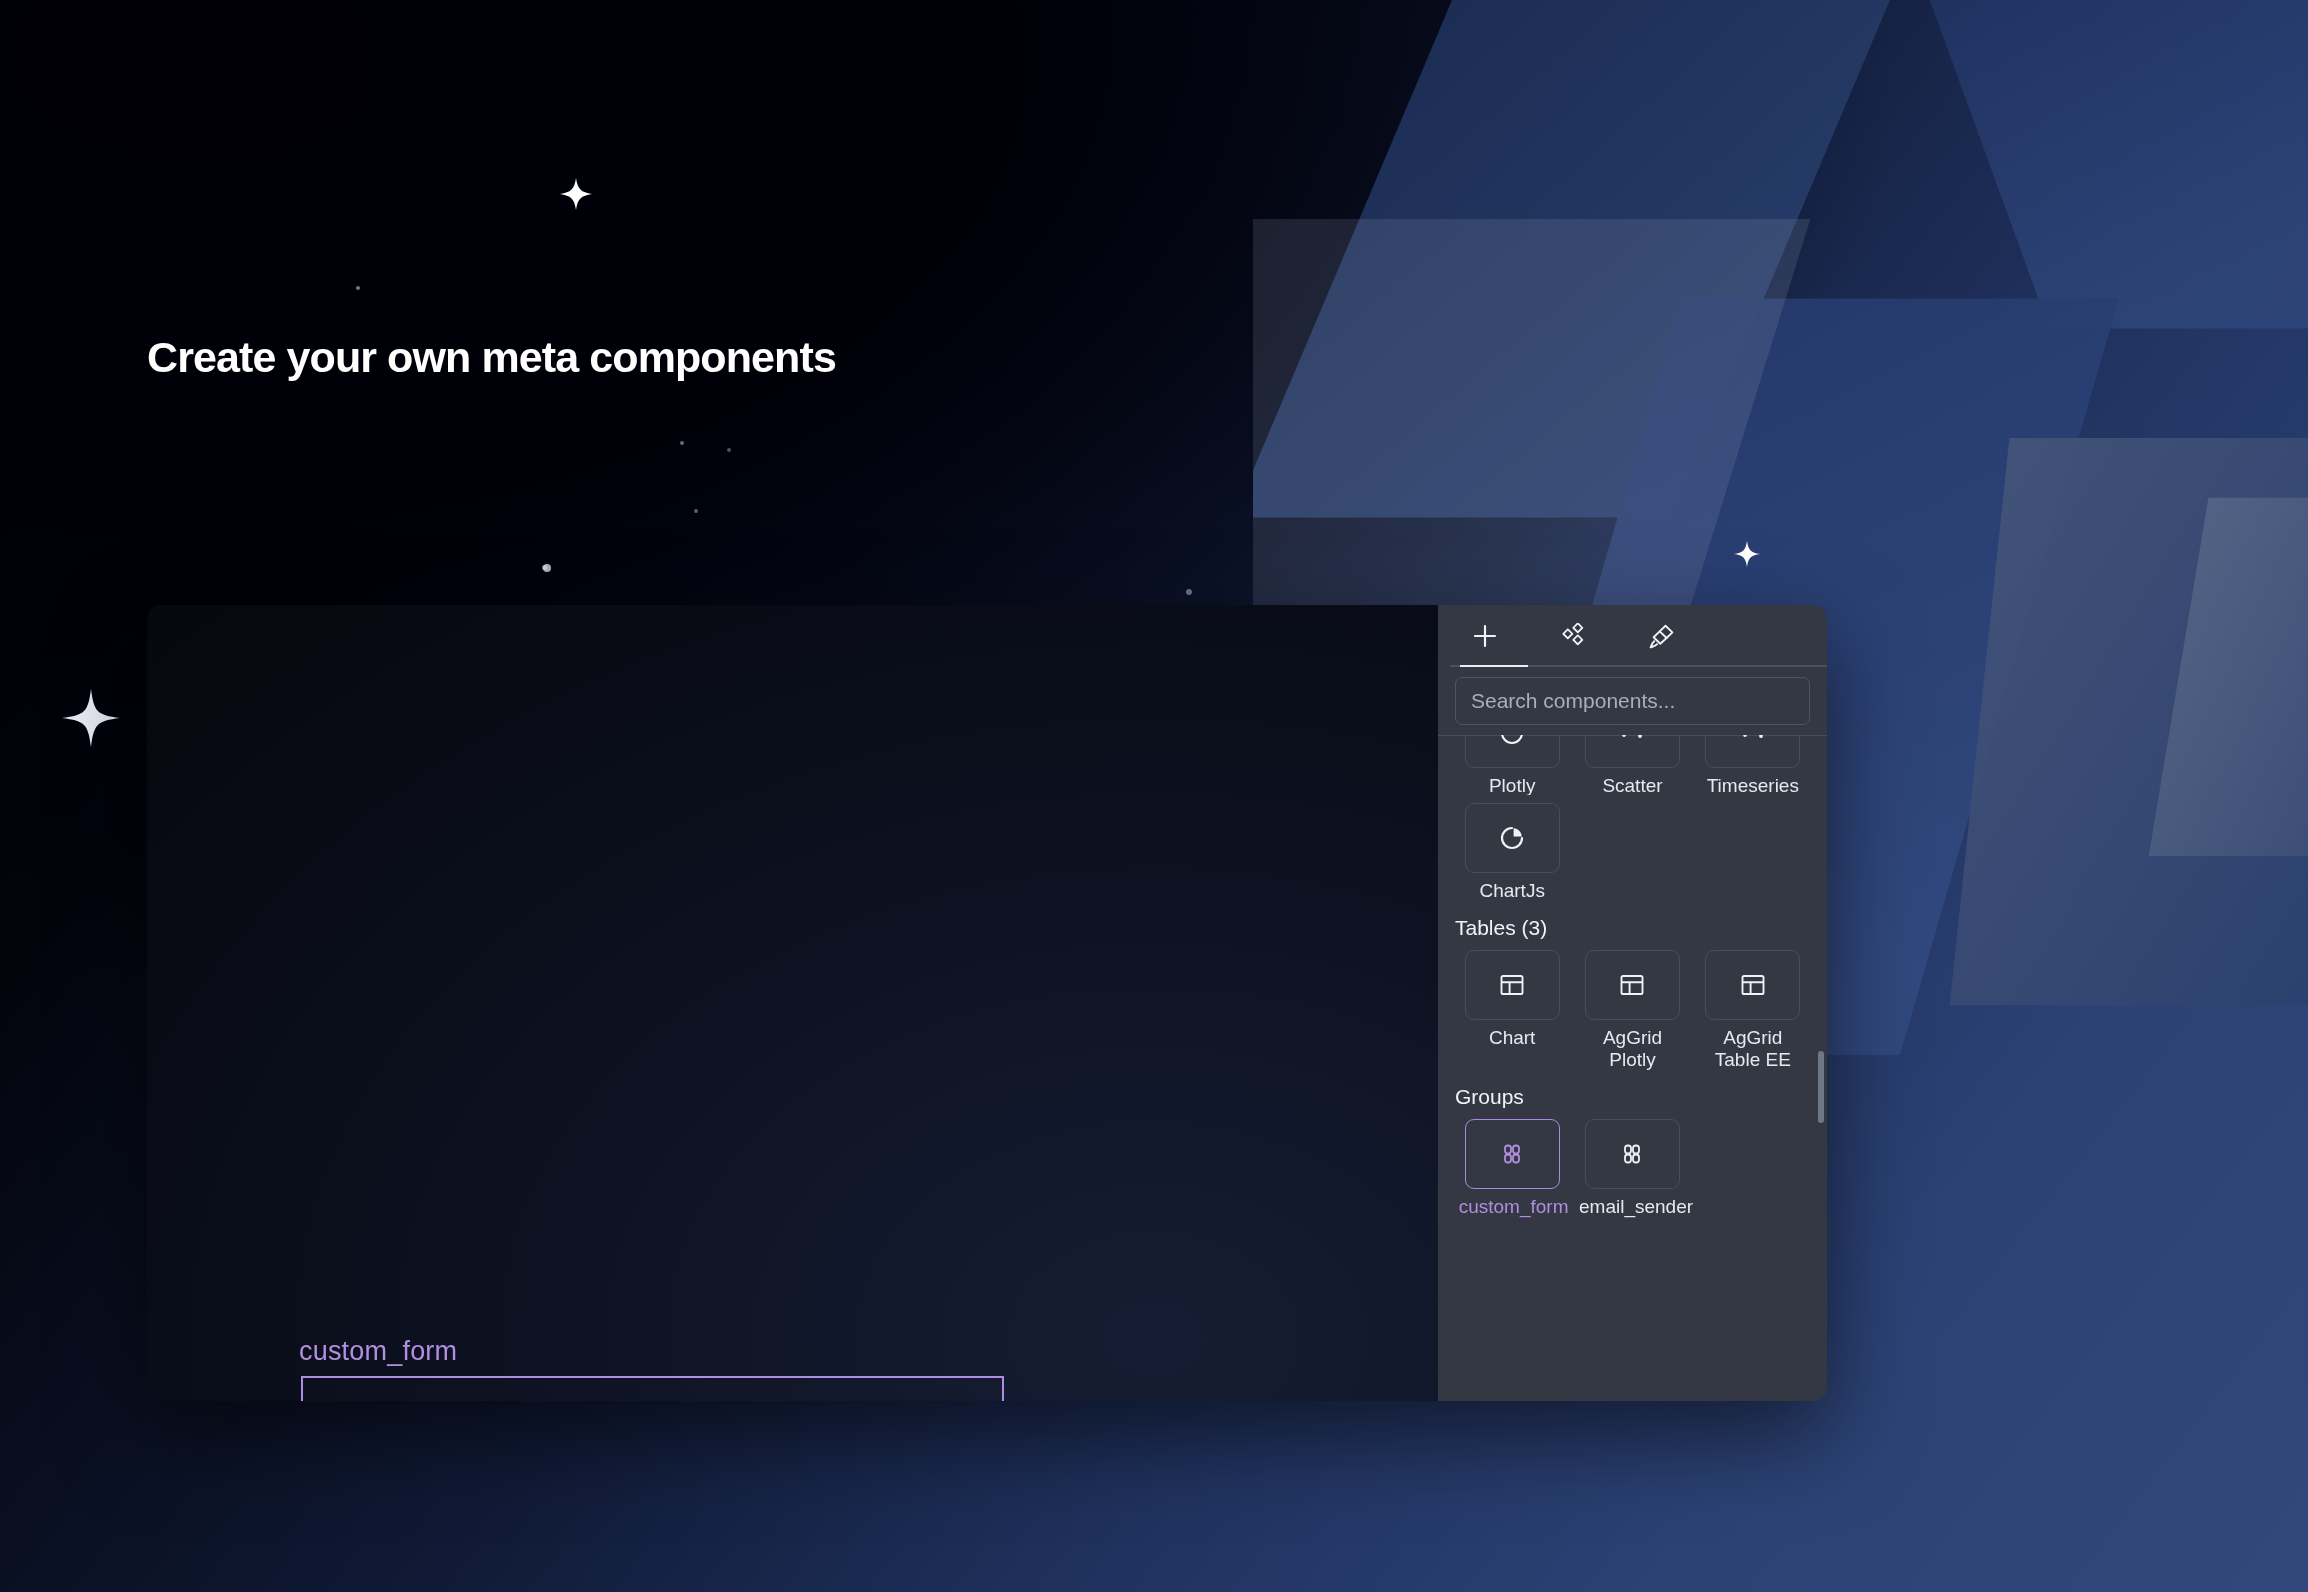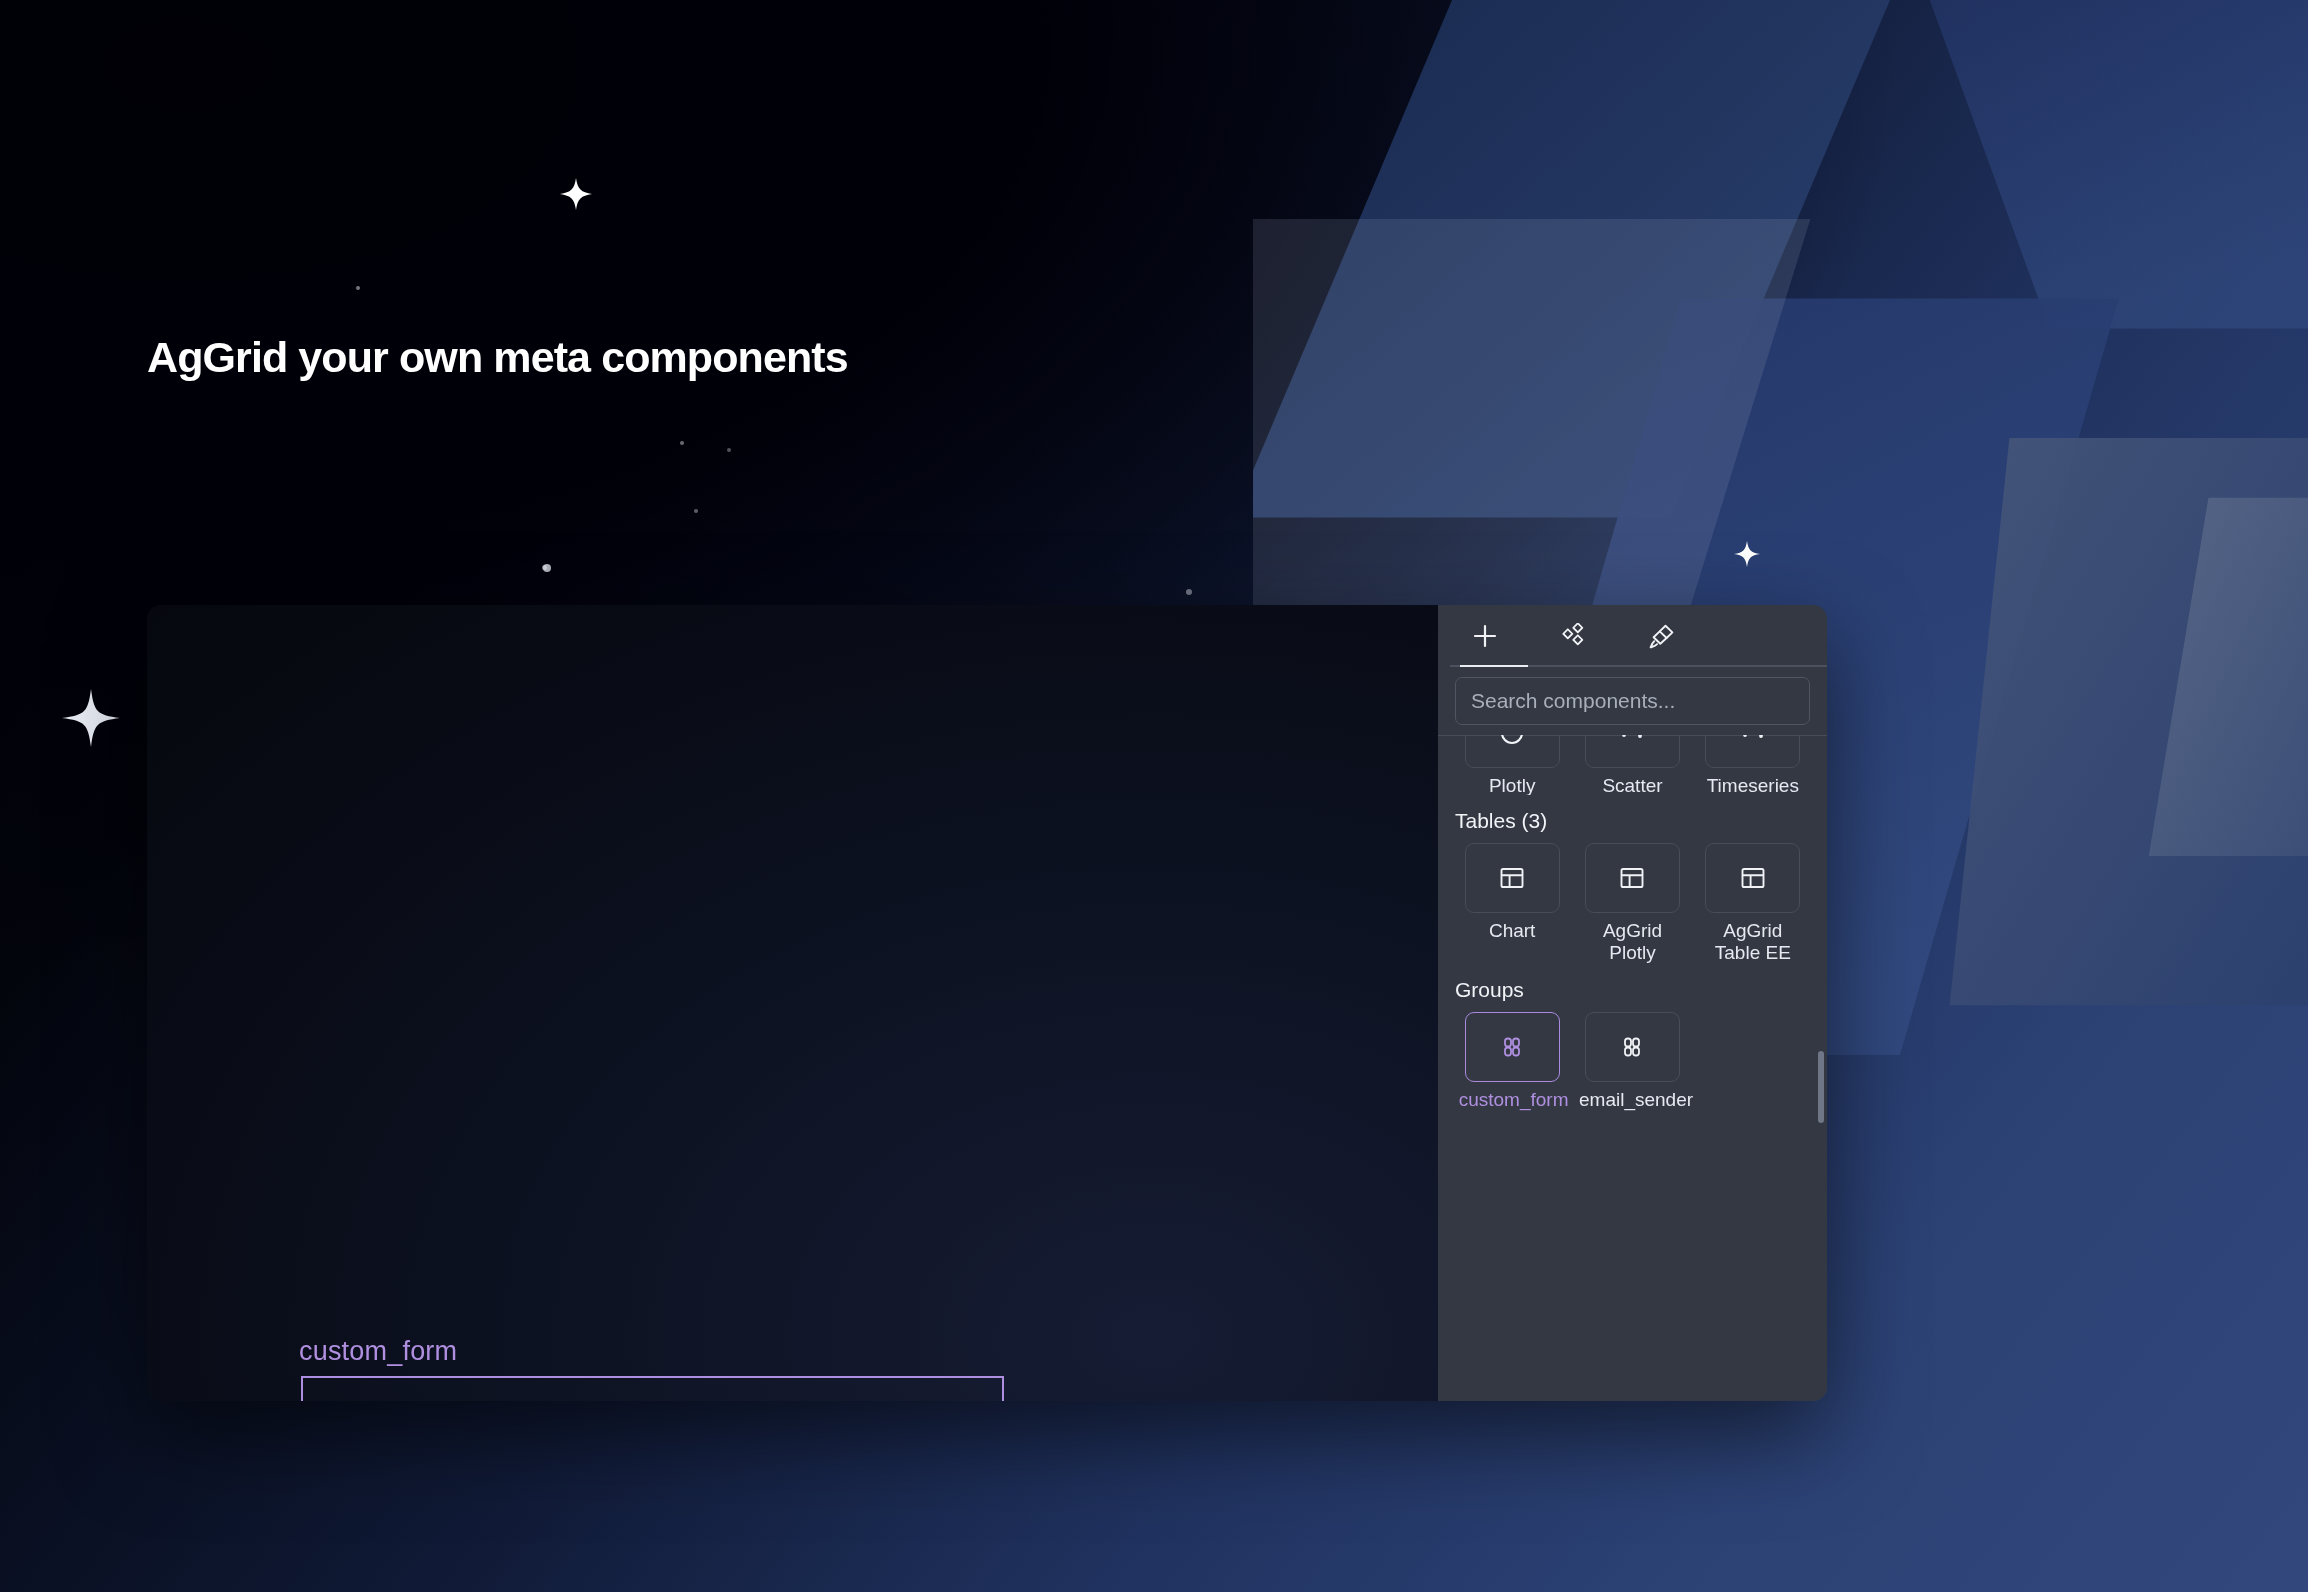--- a/index.html
+++ b/index.html
@@ -282,21 +282,21 @@
   <div class="dot" style="left:694px; top:509px; width:4px; height:4px; opacity:.4;"></div>
   <div class="dot" style="left:727px; top:448px; width:4px; height:4px; opacity:.35;"></div>
   <div class="dot" style="left:543px; top:564px; width:8px; height:8px; opacity:.75;"></div>
   <div class="dot" style="left:356px; top:286px; width:4px; height:4px; opacity:.5;"></div>
   <div class="dot" style="left:1186px; top:589px; width:6px; height:6px; opacity:.45;"></div>
   <div class="dot" style="left:1174px; top:822px; width:5px; height:5px; opacity:.4;"></div>
   <div class="dot" style="left:1353px; top:1266px; width:9px; height:9px; opacity:.5;"></div>
   <div class="dot" style="left:1378px; top:1313px; width:5px; height:5px; opacity:.35;"></div>
 
   <div class="hero">
-    <h2 class="hero-sub">AgGrid your own meta components</h2>
+    <h2 class="hero-sub">Create your own meta components</h2>
   </div>
 
   <div class="app-window">
 
     <div class="canvas-area">
 
       <div class="group-label">custom_form</div>
 
       <div class="group-box">
         <div class="form-inner">
@@ -386,20 +386,31 @@
                       <circle cx="16" cy="16" r="1.9"></circle>
                       <circle cx="24" cy="19" r="1.9"></circle>
                   </g>
                 </svg>
               </div>
               <div class="comp-name">Timeseries</div>
             </div>
           </div>
         </div>
 
+        <div class="comp-grid" style="margin-top:8px;">
+          <div class="comp-cell">
+            <div class="comp-tile">
+              <svg width="32" height="32" viewBox="0 0 32 32">
+                <path d="M16 6 A10 10 0 1 0 26 16" fill="none" stroke="#f0f2f6" stroke-width="2.2" stroke-linecap="round"></path>
+                <path d="M17.6 6.1 A10 10 0 0 1 25.9 14.4 L17.6 14.4 Z" fill="#f0f2f6"></path>
+              </svg>
+            </div>
+            <div class="comp-name">ChartJs</div>
+          </div>
+        </div>
 
         <div class="section-title">Tables (3)</div>
         <div class="comp-grid">
           <div class="comp-cell">
             <div class="comp-tile">
               <svg width="30" height="30" viewBox="0 0 30 30">
                 <g fill="none" stroke="#f0f2f6" stroke-width="1.9">
                   <rect x="4.5" y="6" width="21" height="18" rx="1.6"></rect>
                   <path d="M4.5 12.2 H25.5 M12.6 12.2 V24"></path>
                 </g>

